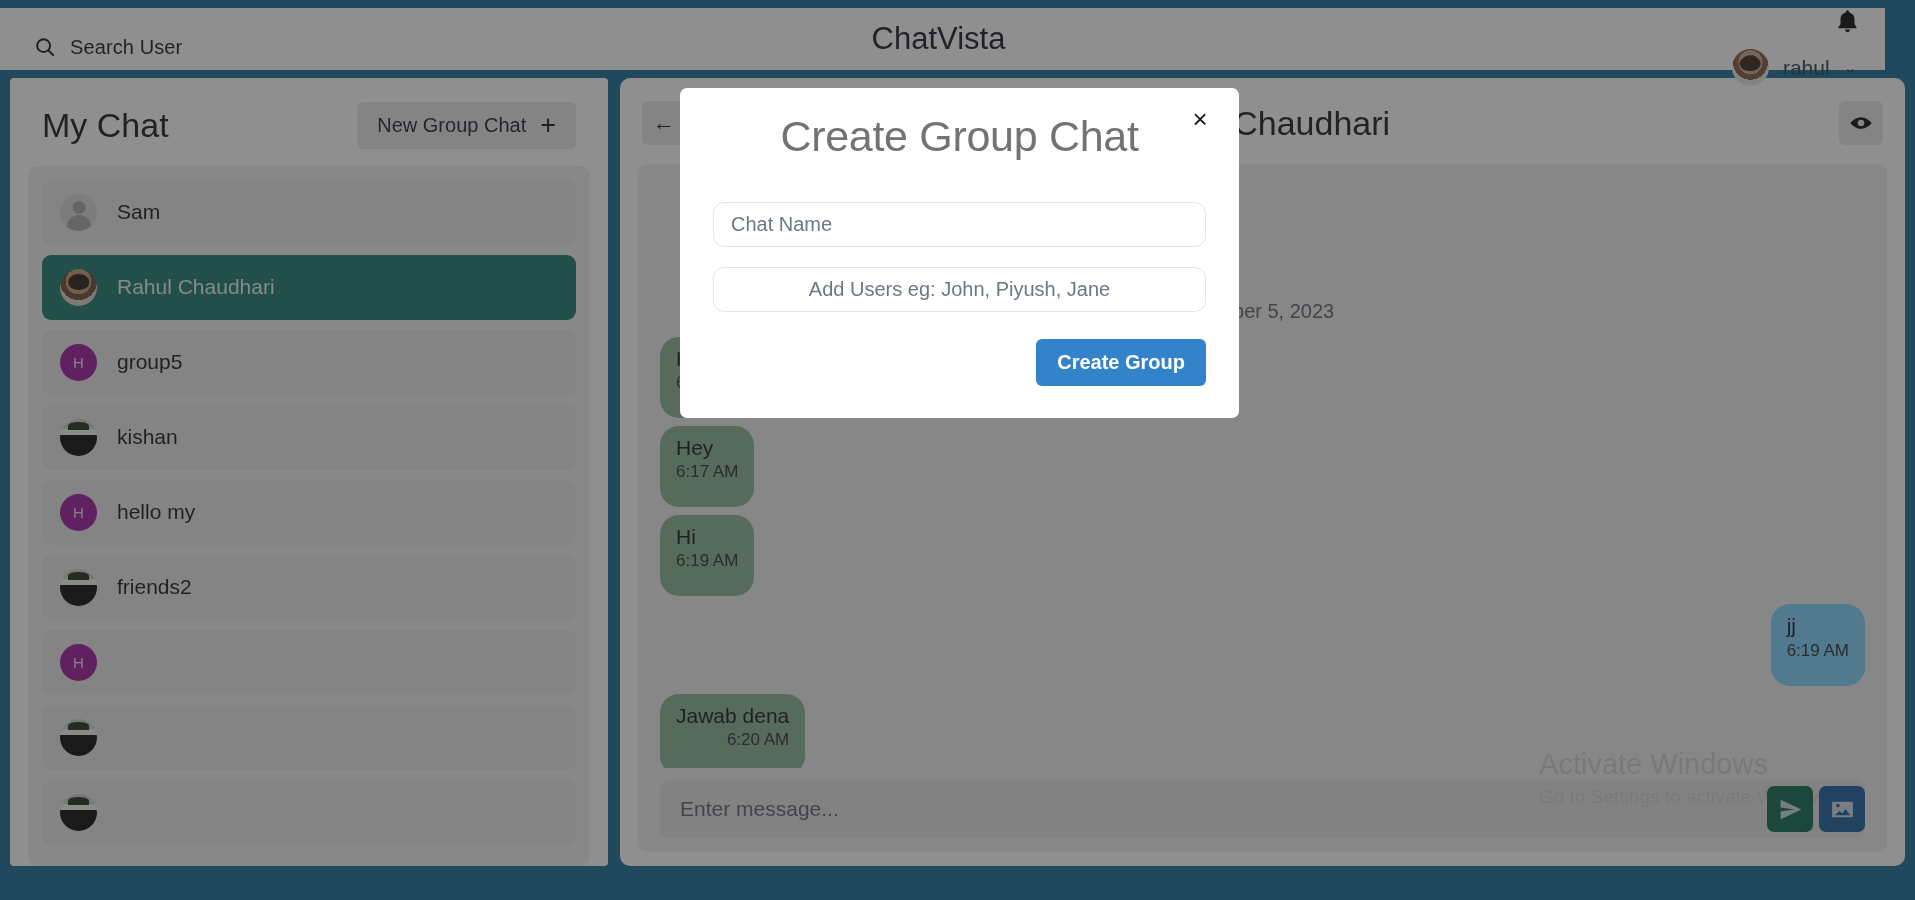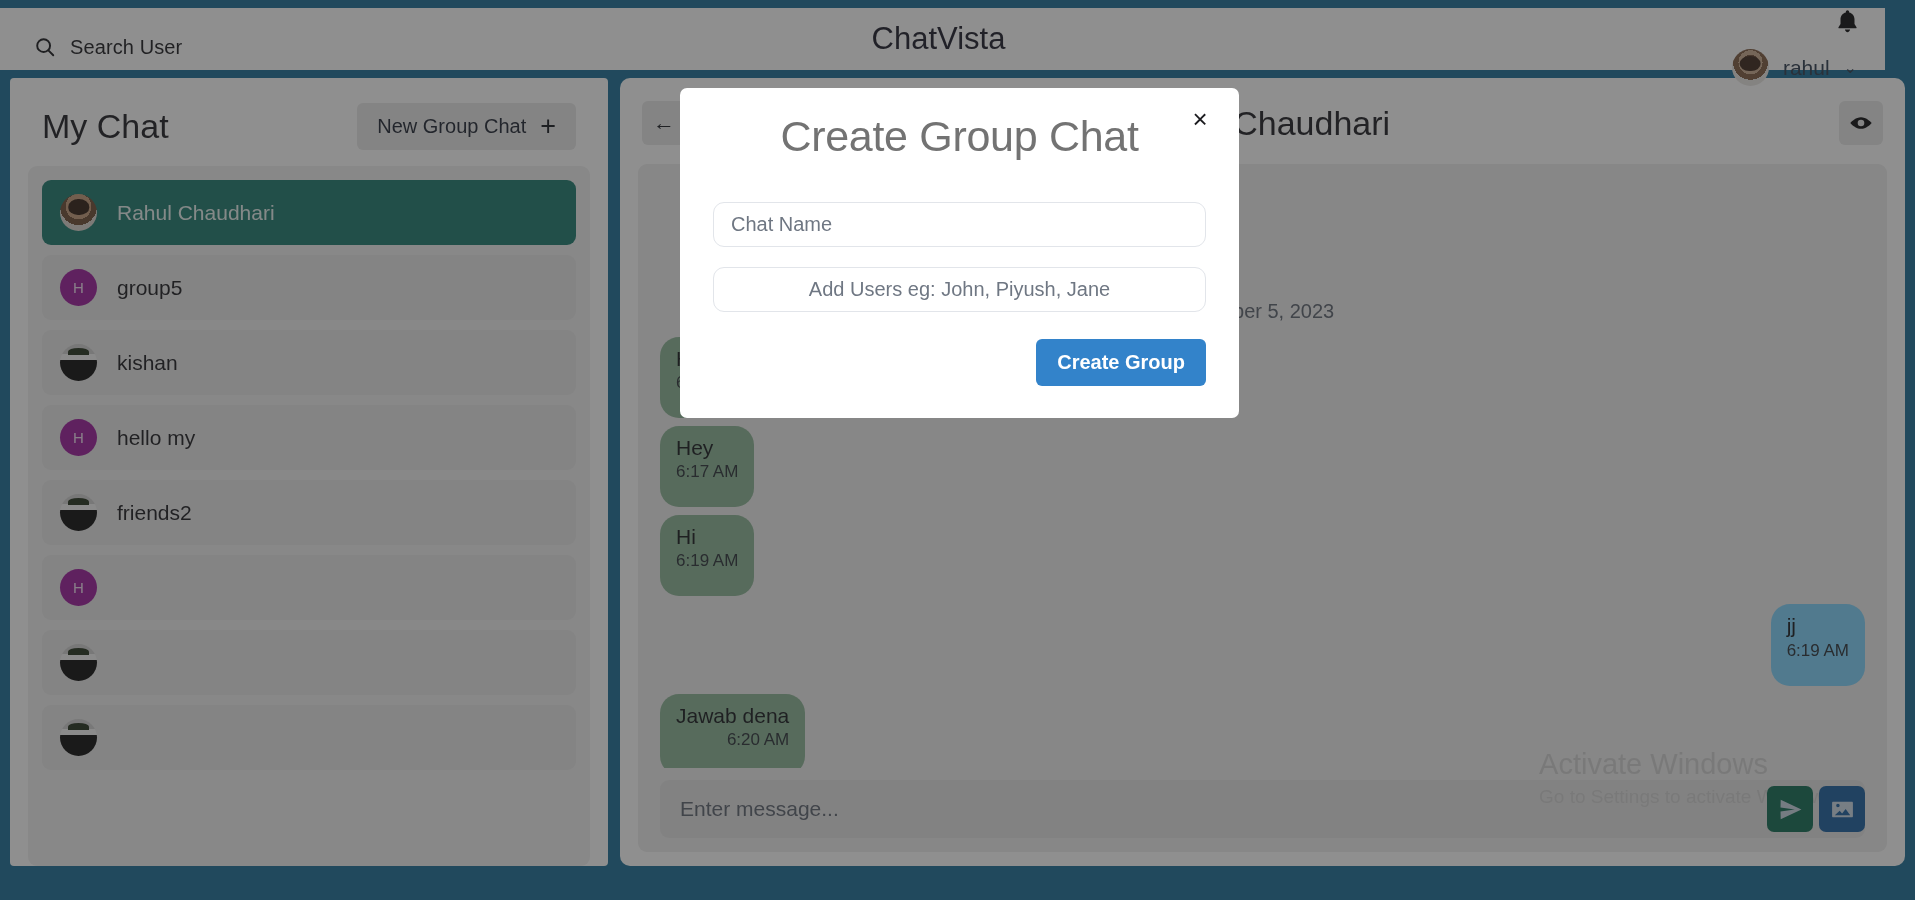--- a/index.html
+++ b/index.html
@@ -347,20 +347,24 @@
 
     <div id="sidebar">
       <div id="sidebar-head">
         <div id="sidebar-title">My Chat</div>
         <button id="new-group-btn">
           <span>New Group Chat</span>
           <span class="plus-glyph">+</span>
         </button>
       </div>
       <div id="chat-list-wrap">
+          <div class="chat-item">
+            <div class="av default"></div>
+            <div class="chat-name">Sam</div>
+          </div>
           <div class="chat-item active">
             <div class="av rahul"></div>
             <div class="chat-name">Rahul Chaudhari</div>
           </div>
           <div class="chat-item">
             <div class="av letter">H</div>
             <div class="chat-name">group5</div>
           </div>
           <div class="chat-item">
             <div class="av photo2"></div>

